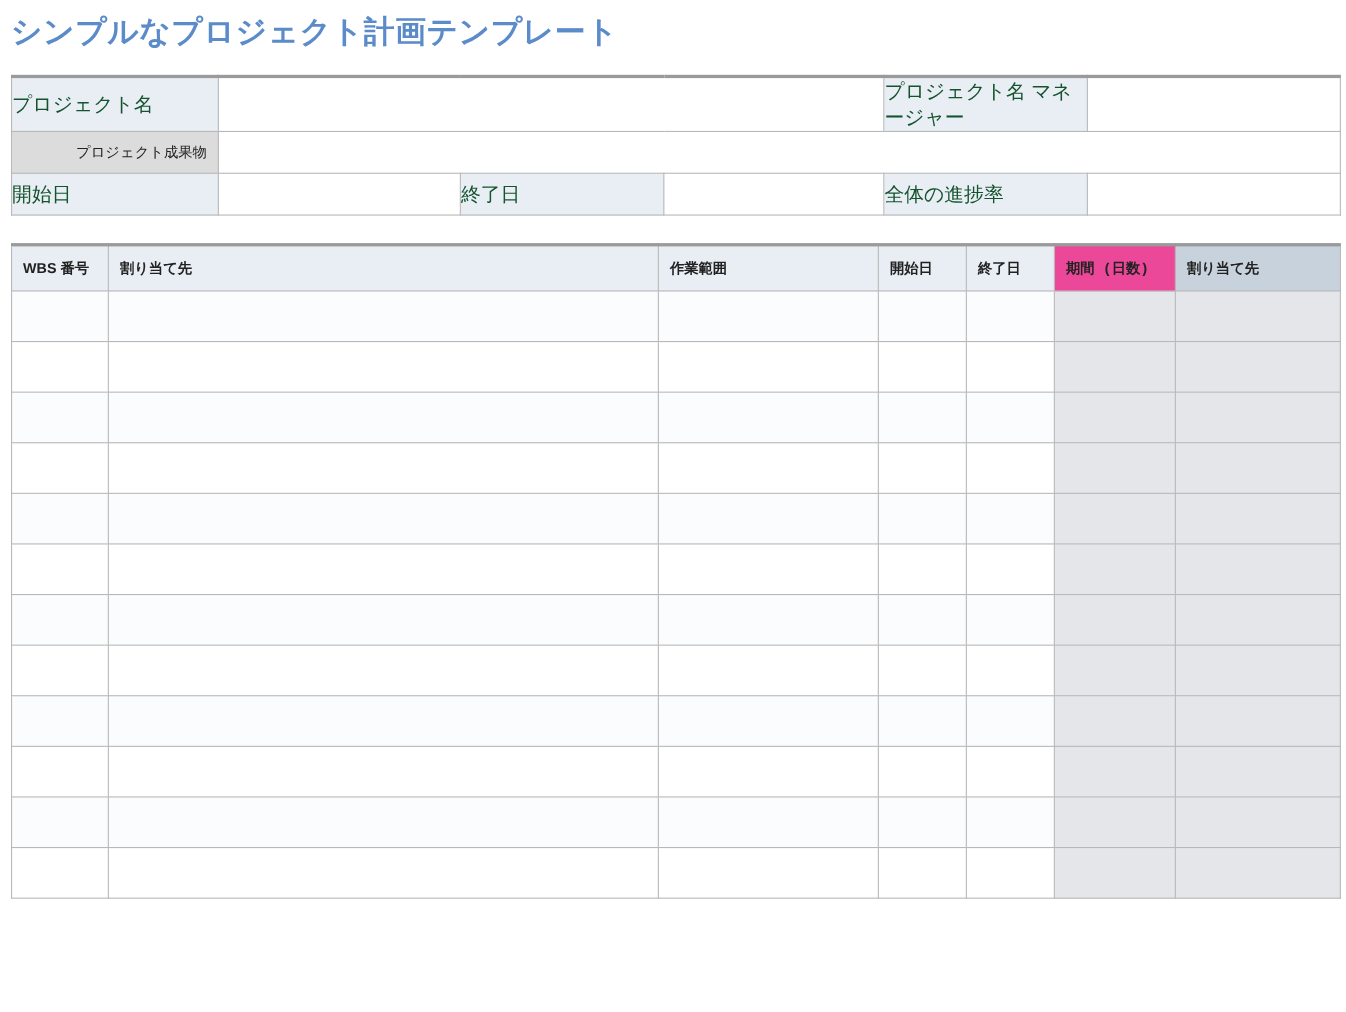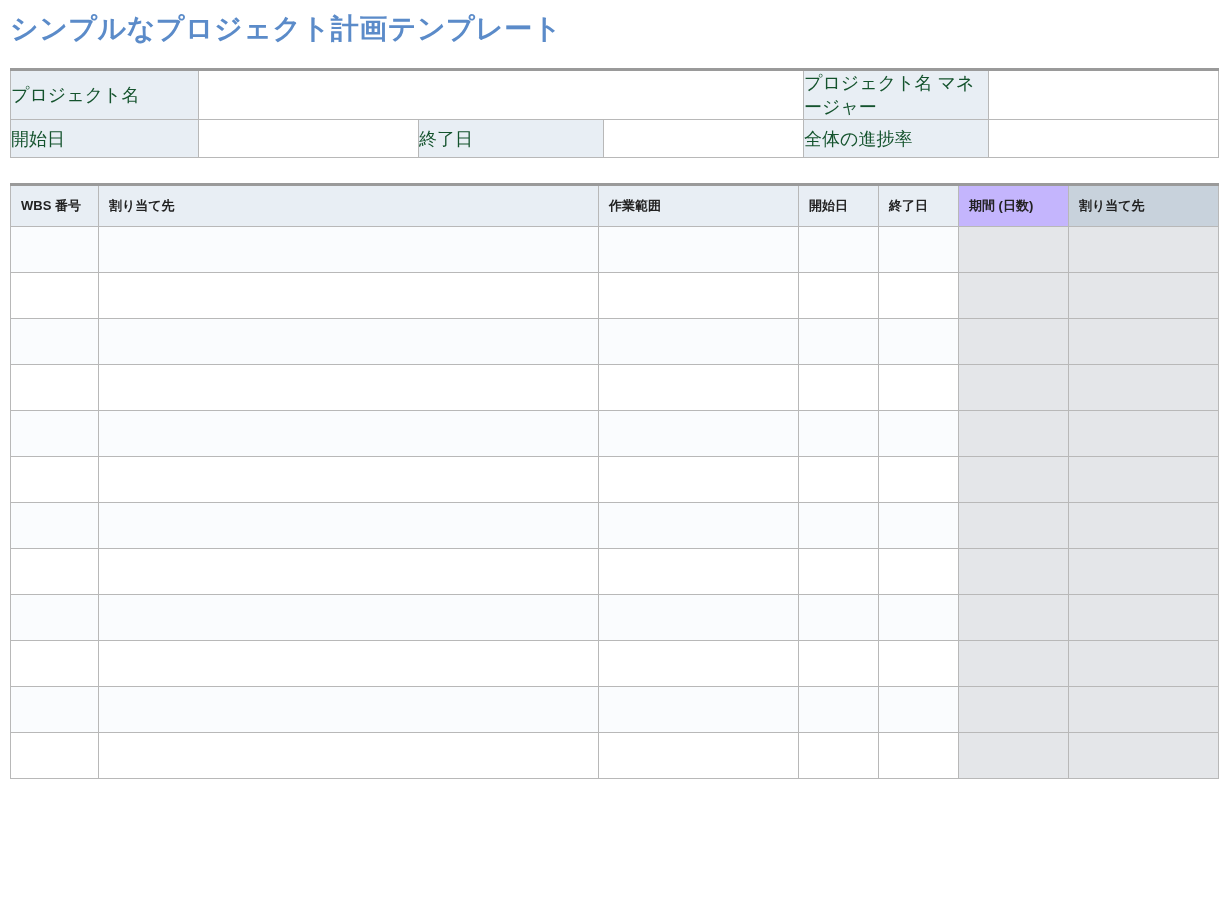--- a/index.html
+++ b/index.html
@@ -72,21 +72,22 @@
     .task-table th {
       background: #e8eef4;
       font-size: 13px;
       font-weight: bold;
       color: #222;
       height: 42px;
       text-align: left;
       padding-left: 10px;
     }
     .task-table th.th-duration {
-      background: #c4b5fd;
+      background: #ec4899;
+      font-family: Liberation Mono, monospace;
     }
     .task-table th.th-status {
       background: #c8d2dc;
     }
     .task-table td {
       height: 46px;
     }
     .task-table td input {
       width: 100%;
       height: 100%;
@@ -121,20 +122,26 @@
     <col style="width:230px">
   </colgroup>
   <tbody>
       <tr>
     <td class="label-cell">プロジェクト名</td>
     <td class="value-cell" colspan="3">
       <input type="text" value="" style="">
     </td>
     <td class="label-cell">プロジェクト名 マネージャー</td>
     <td class="value-cell">
+      <input type="text" value="" style="">
+    </td>
+  </tr>
+  <tr>
+    <td class="label-cell-alt">プロジェクト成果物</td>
+    <td class="value-cell" colspan="5">
       <input type="text" value="" style="">
     </td>
   </tr>
   <tr>
     <td class="label-cell">開始日</td>
     <td class="value-cell">
       <input type="text" value="" style="">
     </td>
     <td class="label-cell">終了日</td>
     <td class="value-cell">

